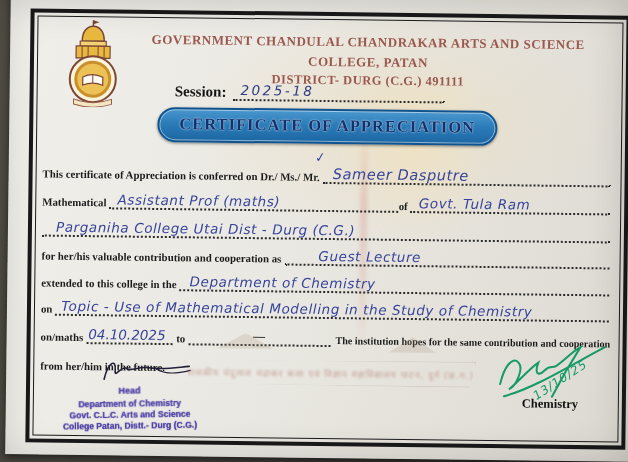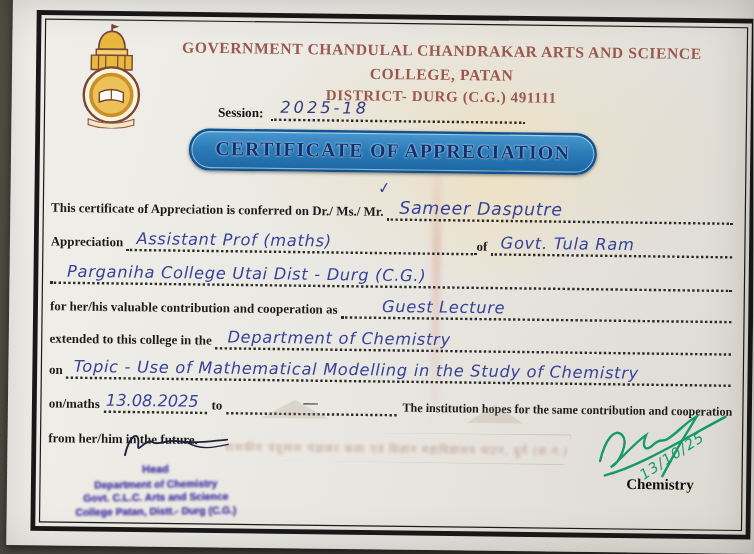--- a/index.html
+++ b/index.html
@@ -29,21 +29,21 @@
     background:radial-gradient(ellipse at 50% 35%, rgba(242,226,190,.6), rgba(242,226,190,0) 70%);
     filter:blur(4px);
   }
   
   .emblem{position:absolute; left:46px; top:28px; width:74px; height:88px;}
   .hdr{position:absolute; left:112px; top:38px; width:492px; text-align:center;
        color:#9a584e; font-weight:600; font-size:13px; letter-spacing:.5px; line-height:1.5;}
   .hdr .l2{font-size:12.5px;}
   
   .session{position:absolute; left:0; top:88px; width:600px; display:flex; justify-content:center; align-items:flex-end;}
-  .session .lbl{font-weight:bold; font-size:11px; color:#141414; margin-right:6px;}
+  .session .lbl{font-weight:bold; font-size:15px; color:#141414; margin-right:6px;}
   .dots{border-bottom:2.5px dotted #2a2a2a;}
   .session .dots{width:212px; height:18px; position:relative;}
   .hw{font-family:"DejaVu Sans", sans-serif; font-style:italic; color:#36439a;}
   .session .hw{position:absolute; left:8px; bottom:1px; font-size:13.5px; letter-spacing:2.5px; color:#2e3c82;}
   
   .banner{
     position:absolute; top:115px; left:50%; transform:translateX(-50%);
     padding:5px 20px 6px; border-radius:18px;
     background:linear-gradient(180deg,#4a97cf 0%, #2b7cb8 45%, #1c67a4 100%);
     border:2px solid #0f5490;
@@ -134,21 +134,21 @@
 
     <div class="line l1">
       <span class="check">✓</span>
       <span class="pr">This certificate of Appreciation is conferred on Dr./ Ms./ Mr.</span>
       <span class="fill dots">
         <span class="hw name-hw">Sameer Dasputre</span>
       </span>
     </div>
 
     <div class="line l2">
-      <span class="pr">Appreciation</span>
+      <span class="pr">Mathematical</span>
       <span class="fill dots" style="flex:1.45">
         <span class="hw" style="left:8px">Assistant Prof (maths)</span>
       </span>
       <span class="pr">of</span>
       <span class="fill dots">
         <span class="hw" style="left:8px">Govt. Tula Ram</span>
       </span>
     </div>
 
     <div class="line l3">
@@ -174,21 +174,21 @@
     <div class="line l6">
       <span class="pr">on</span>
       <span class="fill dots">
         <span class="hw" style="left:6px">Topic - Use of Mathematical Modelling in the Study of Chemistry</span>
       </span>
     </div>
 
     <div class="line l7">
       <span class="pr">on/maths</span>
       <span class="fill dots datefill">
-        <span class="hw" style="left:2px; letter-spacing:0">13.08.2025</span>
+        <span class="hw" style="left:2px; letter-spacing:0">04.10.2025</span>
       </span>
       <span class="pr" style="padding-left:4px">to</span>
       <span class="fill dots tofill">
         <span class="hw dash-hw">—</span>
       </span>
       <span class="pr tight" style="padding-left:5px">The institution hopes for the same contribution and cooperation</span>
     </div>
 
     <div class="line l8">
       <span class="pr">from her/him in the future.</span>

